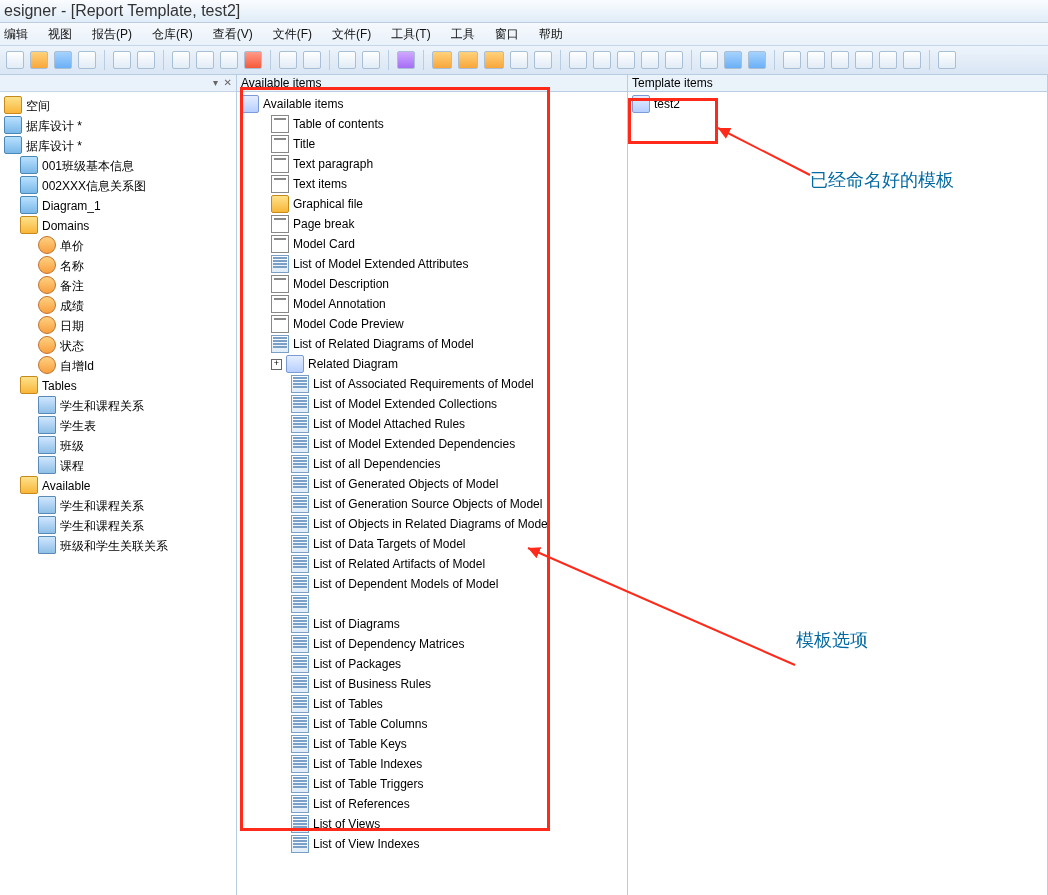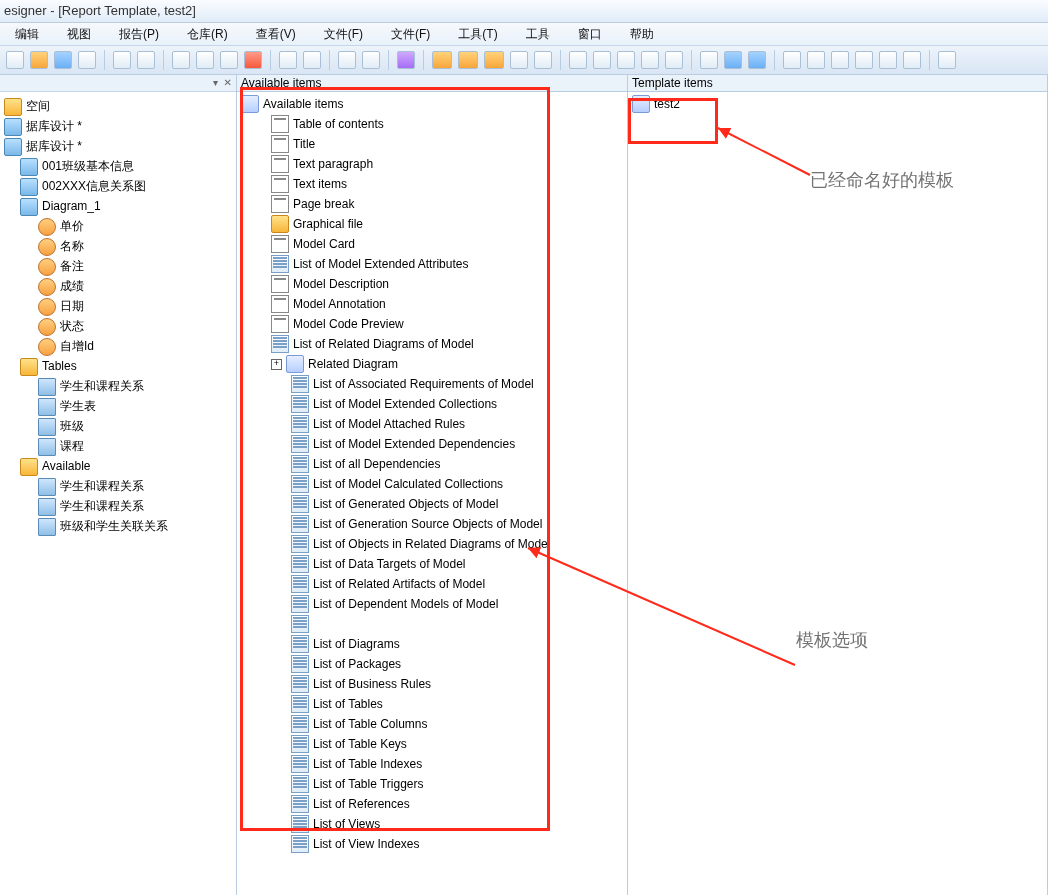--- a/index.html
+++ b/index.html
@@ -1,34 +1,34 @@
 <!DOCTYPE html>
 <html><head>
 <meta charset="utf-8">
 <style>
 html,body{margin:0;padding:0;font-family:Tahoma,"Microsoft YaHei",Arial,sans-serif;font-size:12px;color:#000;background:#fff;overflow:hidden}
 .window{width:1048px;height:895px;position:relative;background:#fff}
-.titlebar{height:22px;background:linear-gradient(#fafcff,#e0ecf8);padding-left:4px;line-height:22px;font-size:13px;color:#333;border-bottom:1px solid #bcd}
-.menubar{height:22px;background:linear-gradient(#f6f9fd,#e9f1fa);display:flex;gap:28px;padding-left:15px;align-items:center;border-bottom:1px solid #c6d6e8}
+.titlebar{height:22px;background:linear-gradient(#fafcff,#e0ecf8);padding-left:4px;line-height:22px;font-size:16px;color:#333;border-bottom:1px solid #bcd}
+.menubar{height:22px;background:linear-gradient(#f6f9fd,#e9f1fa);display:flex;gap:20px;padding-left:4px;align-items:center;border-bottom:1px solid #c6d6e8}
 .menubar span{color:#111;cursor:default}
 .toolbar{height:28px;background:linear-gradient(#edf4fb,#d9e6f4);border-bottom:1px solid #b8cde2;display:flex;align-items:center;padding-left:4px;gap:2px}
 .toolbar .tb{width:18px;height:18px;margin:0 2px;display:inline-block;border:1px solid #a9bfd6;border-radius:2px;background:linear-gradient(#fff,#e1ecf6);box-sizing:border-box}
 .toolbar .sep{width:1px;height:20px;background:#b8cde2;margin:0 4px}
 .toolbar .tb.orange{background:linear-gradient(#ffd27a,#f8a63a)}
 .toolbar .tb.blue{background:linear-gradient(#a6d2ff,#6ab0f5)}
 .toolbar .tb.purple{background:linear-gradient(#d0a8ff,#a56ef5)}
 .toolbar .tb.red{background:linear-gradient(#ff9a8a,#f55a3a)}
 .toolbar .tb.wide{width:20px}
 .body{display:flex;height:calc(895px - 22px - 22px - 28px)}
 .left-panel{width:236px;border-right:1px solid #b8cde2;background:#fff;position:relative}
 .left-header{height:16px;background:#e9f1fa;border-bottom:1px solid #c6d6e8;position:relative}
 .left-header .pin{position:absolute;right:18px;top:2px;font-size:10px;color:#666}
 .left-header .x{position:absolute;right:4px;top:2px;font-size:10px;color:#666}
 .tree{padding:4px 2px;line-height:20px}
-.tree .node{white-space:nowrap;display:flex;align-items:flex-end;height:20px}
+.tree .node{white-space:nowrap;display:flex;align-items:flex-start;height:20px}
 .tree .ic{width:16px;height:16px;display:inline-block;margin-right:4px;flex-shrink:0}
 .tree .ic.folder{background:linear-gradient(#ffe28a,#f8b63a);border:1px solid #c78a1a;border-radius:2px}
 .tree .ic.db{background:linear-gradient(#b8e0ff,#7ab8e8);border:1px solid #4a88b8;border-radius:2px}
 .tree .ic.domain{background:linear-gradient(#ffd080,#f8a040);border:1px solid #c0702a;border-radius:50%}
 .tree .ic.table{background:linear-gradient(#cfe6ff,#8fbfe6);border:1px solid #5a8ab8;border-radius:1px}
 .tree .ic.ref{background:linear-gradient(#cfe6ff,#8fbfe6);border:1px solid #5a8ab8;border-radius:1px}
 .indent-0{padding-left:2px}
 .indent-1{padding-left:18px}
 .indent-2{padding-left:36px}
 .center-panel{flex:1;display:flex;position:relative}
@@ -46,21 +46,21 @@
 .avlist .ic.page:before{content:"";position:absolute;left:2px;right:2px;top:2px;height:2px;background:#888}
 .avlist .ic.folder{background:linear-gradient(#ffe28a,#f8b63a);border:1px solid #c78a1a;border-radius:2px}
 .avlist .ic.list{background:linear-gradient(#fff,#e0ecf8);border:1px solid #7aa0c8}
 .avlist .ic.list:before{content:"";display:block;margin:1px;height:2px;background:#7aa0c8;box-shadow:0 3px 0 #7aa0c8,0 6px 0 #7aa0c8,0 9px 0 #7aa0c8}
 .avlist .av-indent-0{padding-left:4px}
 .avlist .av-indent-1{padding-left:34px}
 .avlist .av-indent-2{padding-left:54px}
 .plusminus{display:inline-block;width:9px;height:9px;border:1px solid #666;margin-right:4px;font-size:9px;line-height:7px;text-align:center;background:#fff;flex-shrink:0}
 
 .anno-rect{position:absolute;border:3px solid #ff2a1a;pointer-events:none;z-index:500}
-.anno-text{position:absolute;color:#737373;font-size:18px;font-family:Liberation Serif, serif;z-index:500;white-space:nowrap}
+.anno-text{position:absolute;color:#0369a1;font-size:18px;font-family:Liberation Serif, serif;z-index:500;white-space:nowrap}
 .anno-arrow{position:absolute;z-index:500;pointer-events:none}
 </style>
 </head>
 <body>
 
 <div class="window">
   <div class="titlebar">
     <span>esigner - [Report Template, test2]</span>
   </div>
 
@@ -150,20 +150,24 @@
             <span>001班级基本信息</span>
           </div>
           <div class="node indent-1">
             <span class="ic db"></span>
             <span>002XXX信息关系图</span>
           </div>
           <div class="node indent-1">
             <span class="ic db"></span>
             <span>Diagram_1</span>
           </div>
+          <div class="node indent-1">
+            <span class="ic folder"></span>
+            <span>Domains</span>
+          </div>
           <div class="node indent-2">
             <span class="ic domain"></span>
             <span>单价</span>
           </div>
           <div class="node indent-2">
             <span class="ic domain"></span>
             <span>名称</span>
           </div>
           <div class="node indent-2">
             <span class="ic domain"></span>
@@ -243,26 +247,26 @@
               </div>
               <div class="node av-indent-1">
                 <span class="ic page"></span>
                 <span>Text paragraph</span>
               </div>
               <div class="node av-indent-1">
                 <span class="ic page"></span>
                 <span>Text items</span>
               </div>
               <div class="node av-indent-1">
-                <span class="ic page"></span>
-                <span>Page break</span>
-              </div>
-              <div class="node av-indent-1">
                 <span class="ic folder"></span>
                 <span>Graphical file</span>
+              </div>
+              <div class="node av-indent-1">
+                <span class="ic page"></span>
+                <span>Page break</span>
               </div>
               <div class="node av-indent-1">
                 <span class="ic page"></span>
                 <span>Model Card</span>
               </div>
               <div class="node av-indent-1">
                 <span class="ic list"></span>
                 <span>List of Model Extended Attributes</span>
               </div>
               <div class="node av-indent-1">
@@ -301,24 +305,20 @@
               <div class="node av-indent-2">
                 <span class="ic list"></span>
                 <span>List of Model Extended Dependencies</span>
               </div>
               <div class="node av-indent-2">
                 <span class="ic list"></span>
                 <span>List of all Dependencies</span>
               </div>
               <div class="node av-indent-2">
                 <span class="ic list"></span>
-                <span>List of Model Calculated Collections</span>
-              </div>
-              <div class="node av-indent-2">
-                <span class="ic list"></span>
                 <span>List of Generated Objects of Model</span>
               </div>
               <div class="node av-indent-2">
                 <span class="ic list"></span>
                 <span>List of Generation Source Objects of Model</span>
               </div>
               <div class="node av-indent-2">
                 <span class="ic list"></span>
                 <span>List of Objects in Related Diagrams of Model</span>
               </div>
@@ -333,20 +333,24 @@
               <div class="node av-indent-2">
                 <span class="ic list"></span>
                 <span>List of Dependent Models of Model</span>
               </div>
               <div class="node av-indent-2">
                 <span class="ic list"></span>
               </div>
               <div class="node av-indent-2">
                 <span class="ic list"></span>
                 <span>List of Diagrams</span>
+              </div>
+              <div class="node av-indent-2">
+                <span class="ic list"></span>
+                <span>List of Dependency Matrices</span>
               </div>
               <div class="node av-indent-2">
                 <span class="ic list"></span>
                 <span>List of Packages</span>
               </div>
               <div class="node av-indent-2">
                 <span class="ic list"></span>
                 <span>List of Business Rules</span>
               </div>
               <div class="node av-indent-2">

